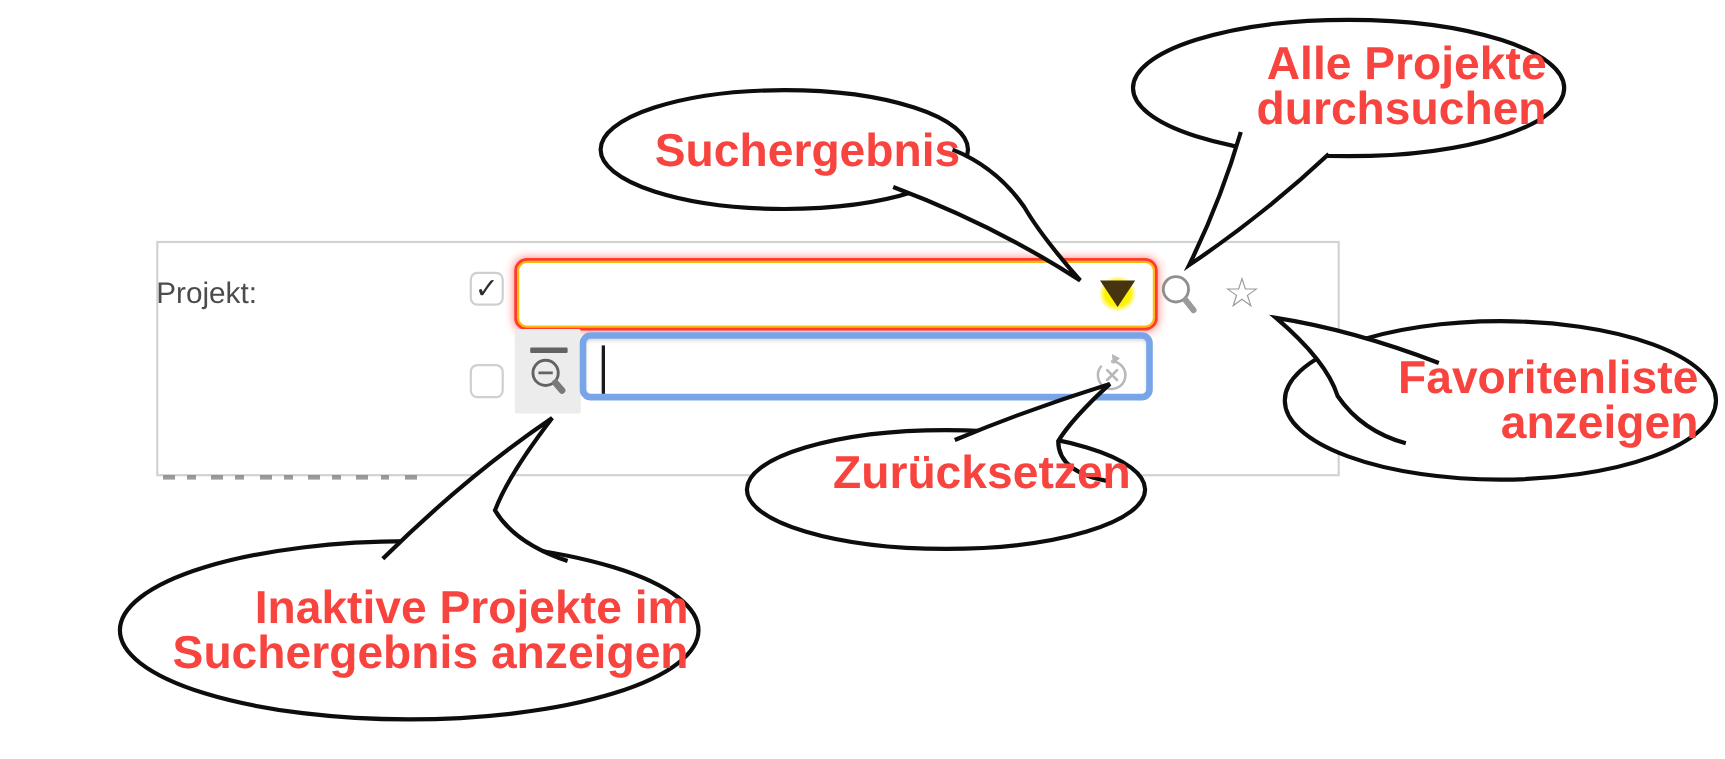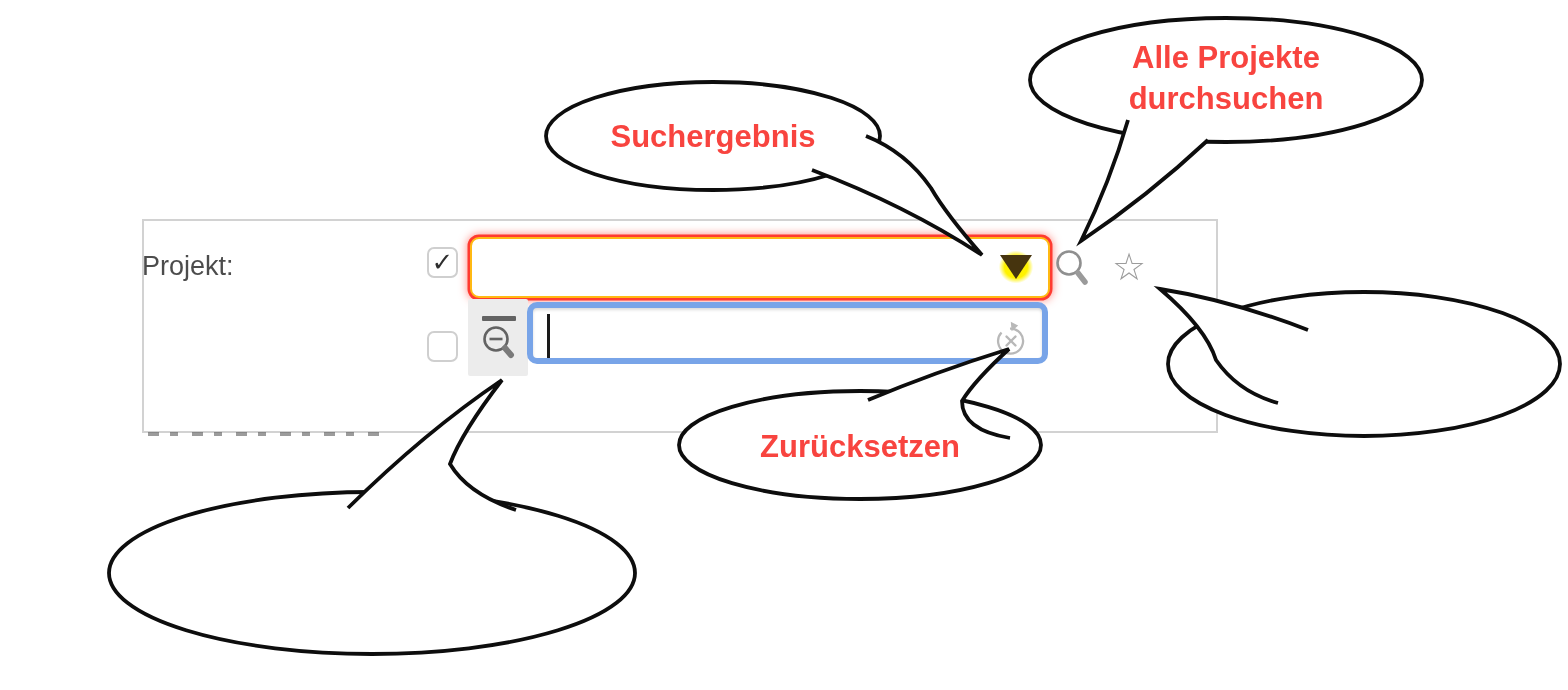--- a/index.html
+++ b/index.html
@@ -65,27 +65,27 @@
   .caret{position:absolute;left:14px;top:6px;width:3px;height:44px;background:#1a1a1a;}
   .reset-btn{position:absolute;right:12px;top:12px;width:38px;height:38px;}
   .clipped-artifact{
     position:absolute;left:148px;top:432px;width:238px;height:4px;opacity:.55;
     background:repeating-linear-gradient(90deg,#4a4a4a 0 11px,transparent 11px 22px,#4a4a4a 22px 30px,transparent 30px 44px);
   }
   
   .bubbles{position:absolute;left:0;top:0;width:1568px;height:690px;pointer-events:none;}
   .bubble-shape{fill:#fff;stroke:var(--bubble-stroke,#0d0d0d);stroke-width:3.8px;}
   .callout-text{
-    position:absolute;text-align:center;font-weight:700;font-size:31px;line-height:41px;
+    position:absolute;text-align:right;font-weight:700;font-size:42px;line-height:41px;
     color:var(--annotation-red,#f8443f);white-space:pre-line;pointer-events:none;
   }
   .t-auswahl{left:553px;top:116px;width:320px;}
   .t-alle{left:1046px;top:37px;width:360px;}
   .t-favoriten{left:1184px;top:322px;width:360px;}
-  .t-zurueck{left:692px;top:426px;width:336px;}
+  .t-zurueck{left:692px;top:409px;width:336px;}
   .t-inaktive{left:118px;top:531px;width:508px;}
 </style>
 </head>
 <body>
 
 <div class="stage">
 
   <div class="panel"></div>
 
   <span class="project-label">Projekt:</span>
@@ -150,15 +150,19 @@
     <ellipse class="bubble-shape" cx="860" cy="445" rx="181" ry="54"></ellipse>
     <path class="bubble-shape" d="M 868 400 Q 935 372 1009 349 Q 975 380 962 401 Q 962 430 1010 438"></path>
 
     <ellipse class="bubble-shape" cx="372" cy="573" rx="263" ry="81"></ellipse>
     <path class="bubble-shape" d="M 348 508 Q 425 432 502 380 Q 462 432 450 464 Q 468 494 516 510"></path>
   </svg>
 
   <div class="callout-text t-auswahl">Suchergebnis</div>
   <div class="callout-text t-alle">Alle Projekte
 durchsuchen</div>
+  <div class="callout-text t-favoriten">Favoritenliste
+anzeigen</div>
   <div class="callout-text t-zurueck">Zurücksetzen</div>
+  <div class="callout-text t-inaktive">Inaktive Projekte im
+Suchergebnis anzeigen</div>
 
 </div>
 
 </body></html>

